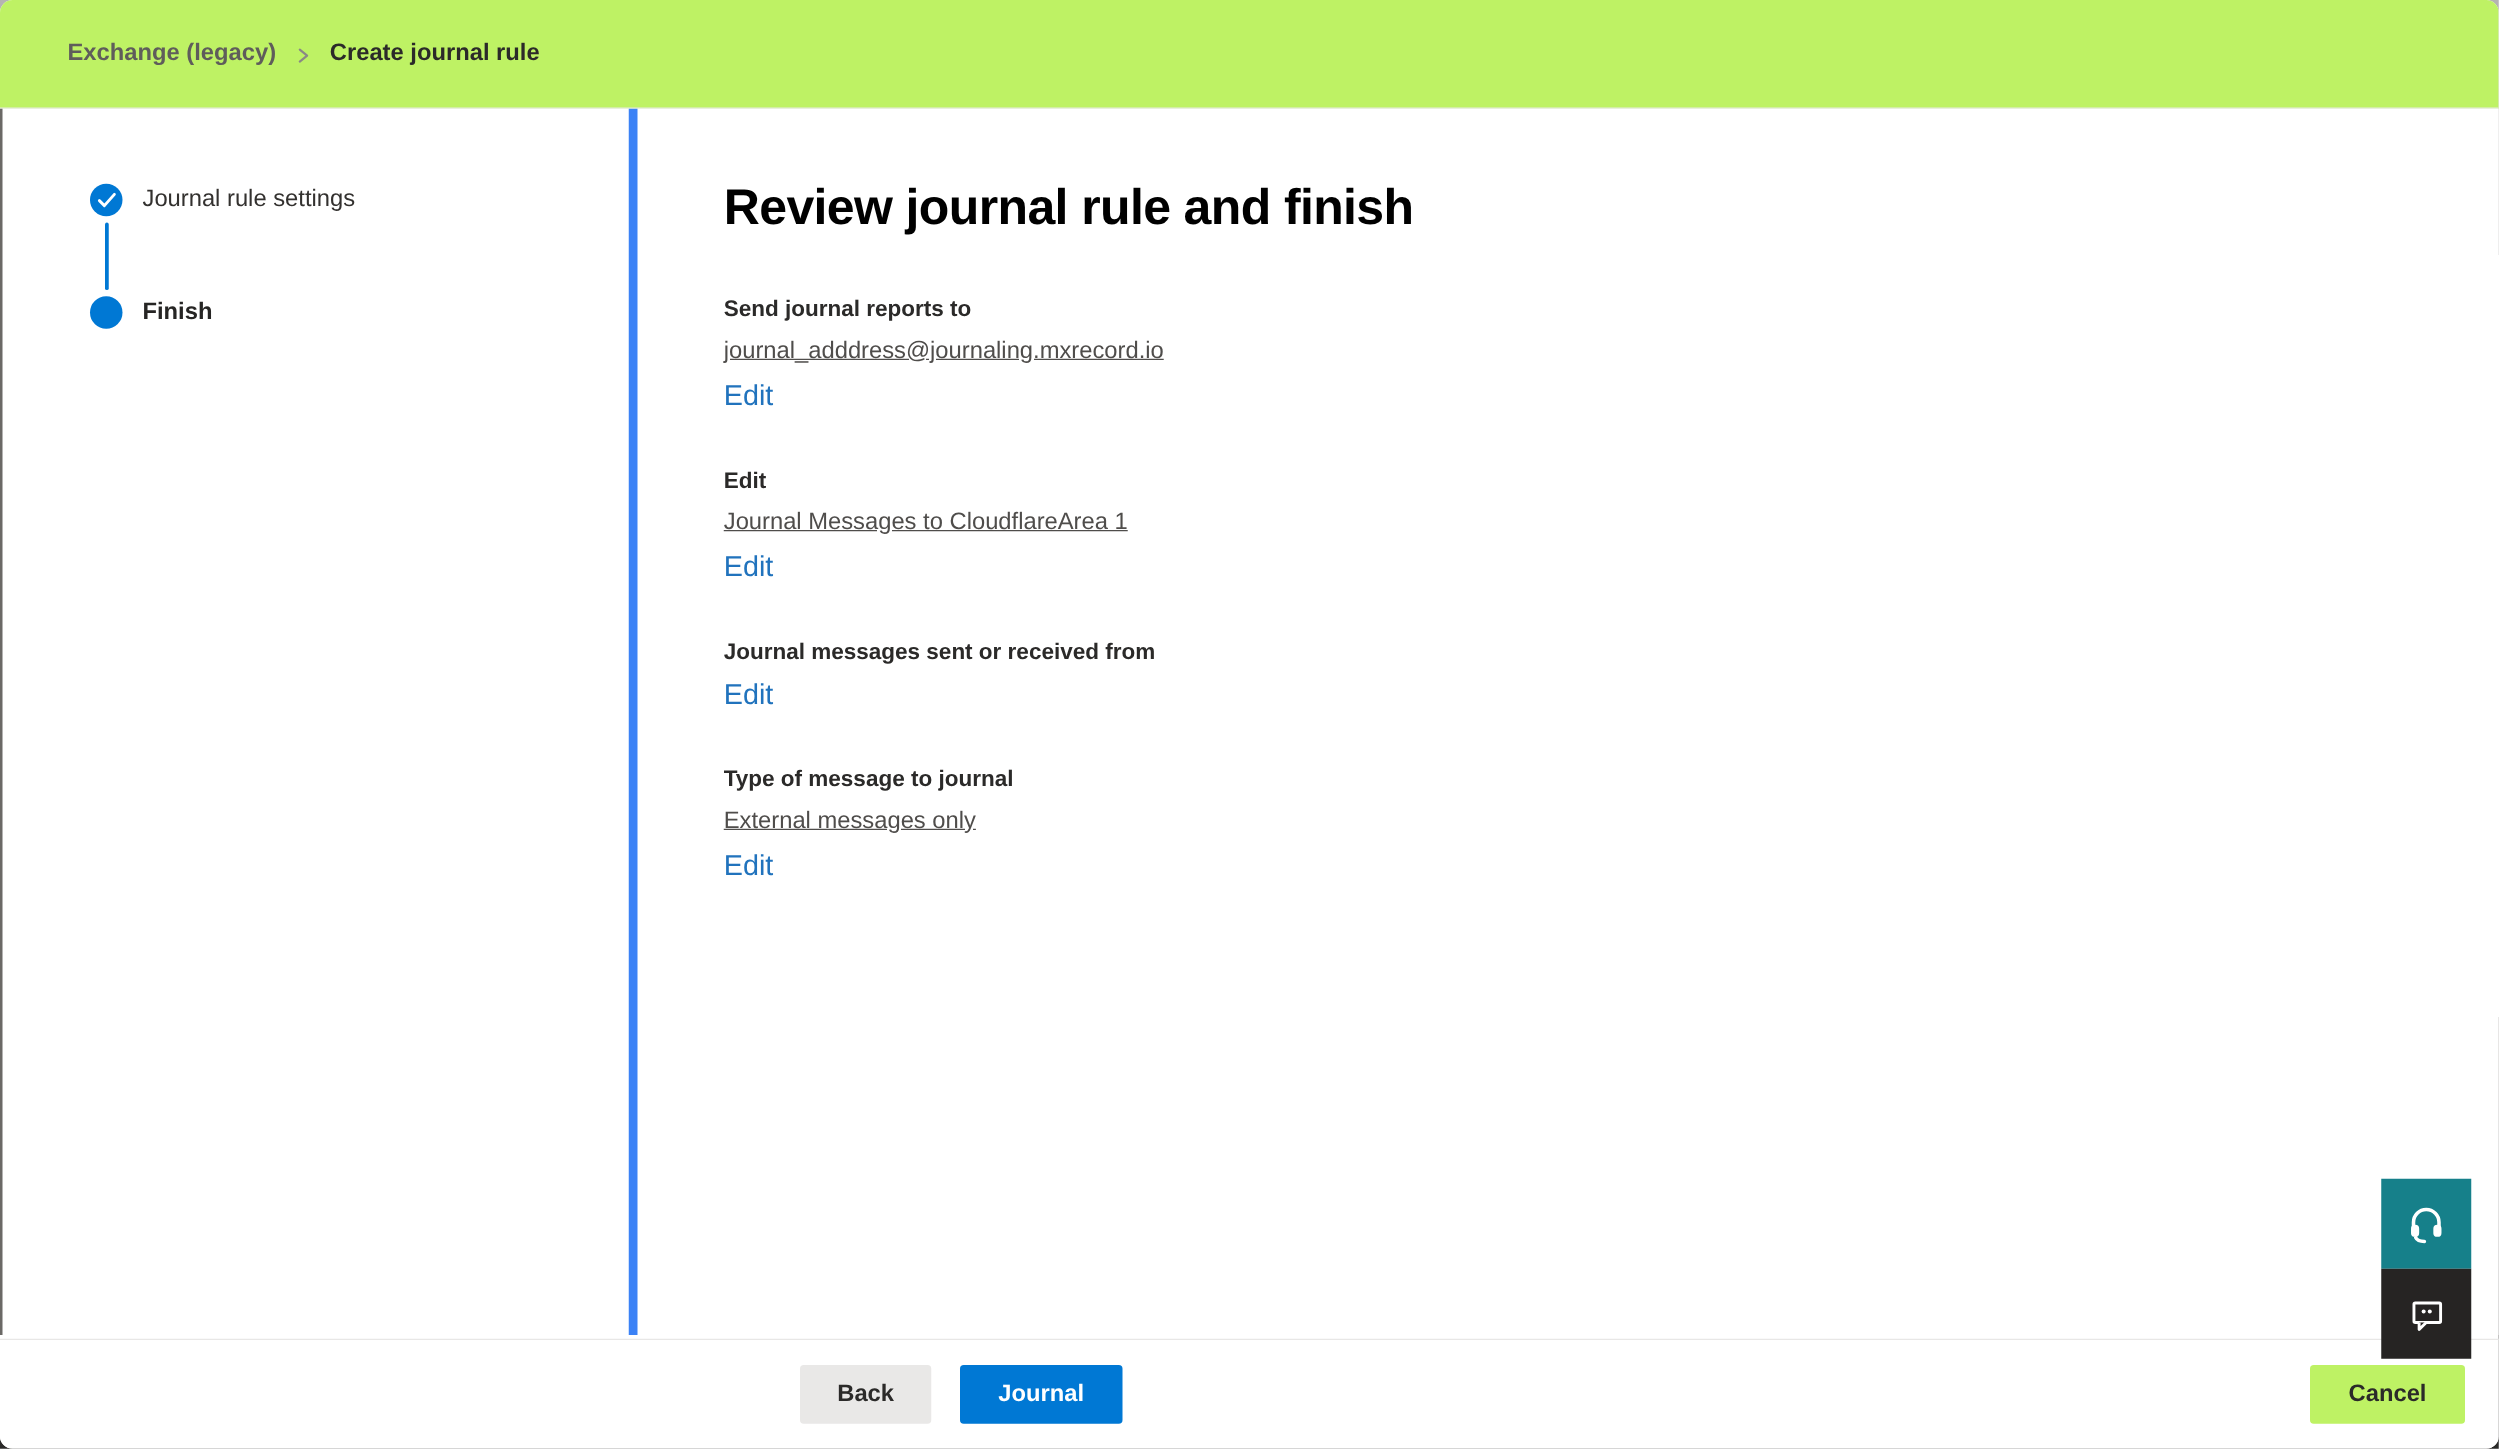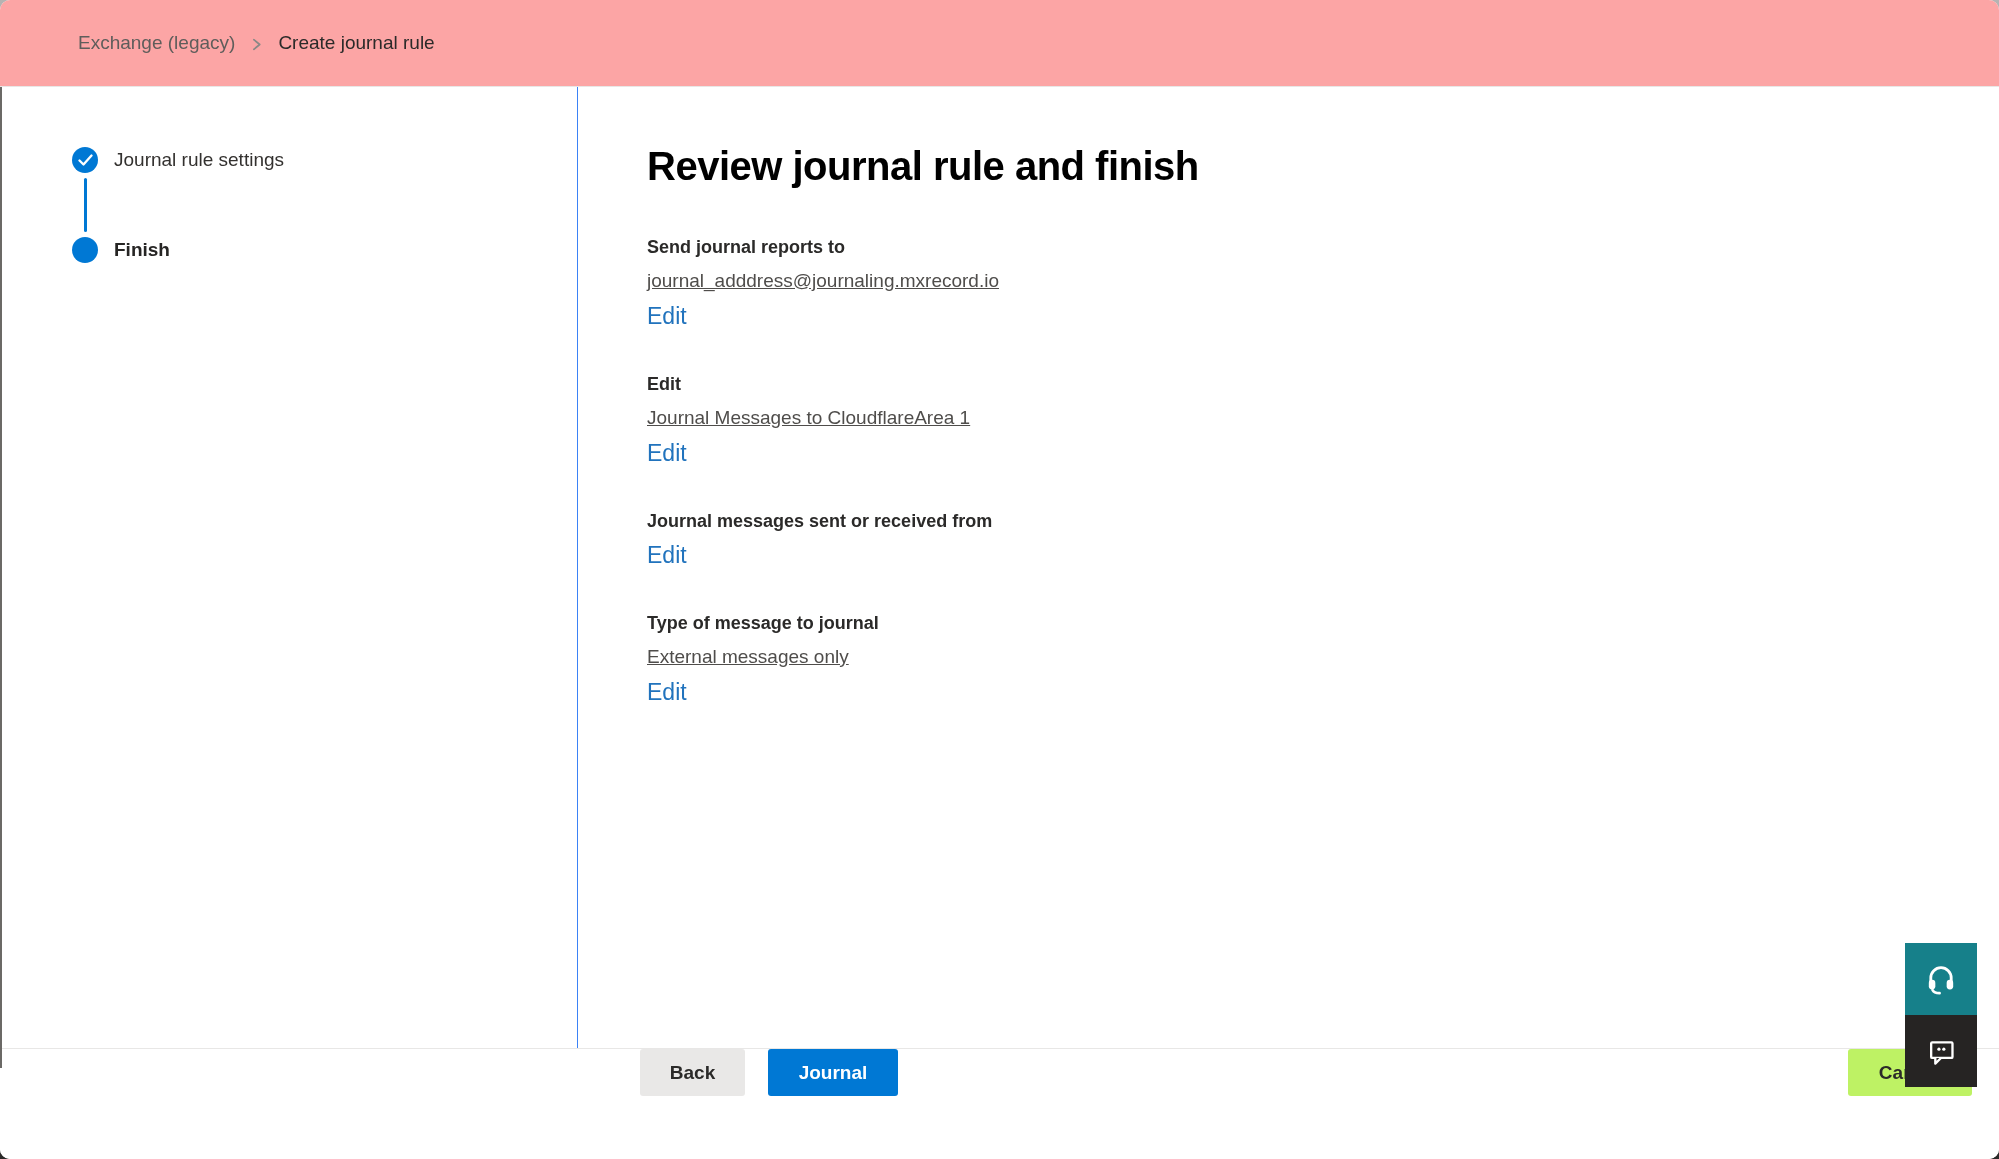--- a/index.html
+++ b/index.html
@@ -13,39 +13,39 @@
     position:relative; width:1999px; height:1159px;
     background:#ffffff; border-radius:10px; overflow:hidden;
     box-sizing:border-box;
   }
 
   
   .topbar {
     height:87px; box-sizing:border-box;
     border-bottom:1px solid #e8e7e6;
     display:flex; align-items:center;
-    padding-left:78px; background:#fca5a5;
+    padding-left:54px; background:#bef264;font-weight:bold;
   }
   .breadcrumb { display:flex; align-items:center; gap:15px; font-size:19px; }
   .crumb-link { color:#5f5d5b; cursor:pointer; }
   .crumb-sep { display:flex; align-items:center; margin-top:2px; }
   .crumb-current { color:#2b2a29; }
 
   
   .body-row {
     position:absolute; top:87px; bottom:91px; left:0; right:0;
     display:flex; background:#ffffff;
   }
   .window-edge {
     position:absolute; left:0; top:0; bottom:0; width:2px;
     background:#6b6966; z-index:4;
   }
   .sidebar {
-    width:578px; box-sizing:border-box;
-    border-right:1px solid #3b82f6;
+    width:510px; box-sizing:border-box;
+    border-right:7px solid #3b82f6;
     padding:60px 12px 0 72px; flex-shrink:0;
   }
   .step-row { display:flex; align-items:center; gap:16px; cursor:pointer; }
   .step-circle {
     width:26px; height:26px; border-radius:50%;
     background:#0078d4; flex-shrink:0;
     display:flex; align-items:center; justify-content:center;
   }
   .step-label { font-size:19px; color:#33312f; }
   .step-label.current { font-weight:700; color:#262524; }
@@ -56,23 +56,23 @@
     font-size:40px; font-weight:700; color:#000000;
     margin:0 0 42px 0; line-height:1.3; letter-spacing:-0.5px;
   }
   .section { margin-bottom:42px; }
   .section-label { font-size:18px; font-weight:700; color:#2b2a29; line-height:27px; margin-bottom:7px; }
   .section-value { font-size:19px; color:#4f4d4b; line-height:26px; margin-bottom:9px;text-decoration:underline; }
   .edit-link { font-size:23px; color:#2173bd; line-height:26px; cursor:pointer; display:inline-block; }
 
   
   .footer {
-    position:absolute; left:0; right:0; bottom:0; height:111px;
+    position:absolute; left:0; right:0; bottom:0; height:88px;
     box-sizing:border-box; border-top:1px solid #e8e7e6;
-    display:flex; align-items:flex-start; background:#ffffff;
+    display:flex; align-items:center; background:#ffffff;
   }
   .btn {
     font-size:19px; font-weight:700; font-family:inherit;
     border:none; border-radius:3px; height:47px; cursor:pointer;
   }
   .btn-back   { width:105px; margin-left:640px; background:#e9e8e7; color:#2b2a29; }
   .btn-submit { width:130px; margin-left:23px;  background:#0078d4; color:#ffffff; }
   .btn-cancel { width:124px; margin-left:auto; margin-right:27px; background:#bef264; color:#2b2a29; }
 
   

